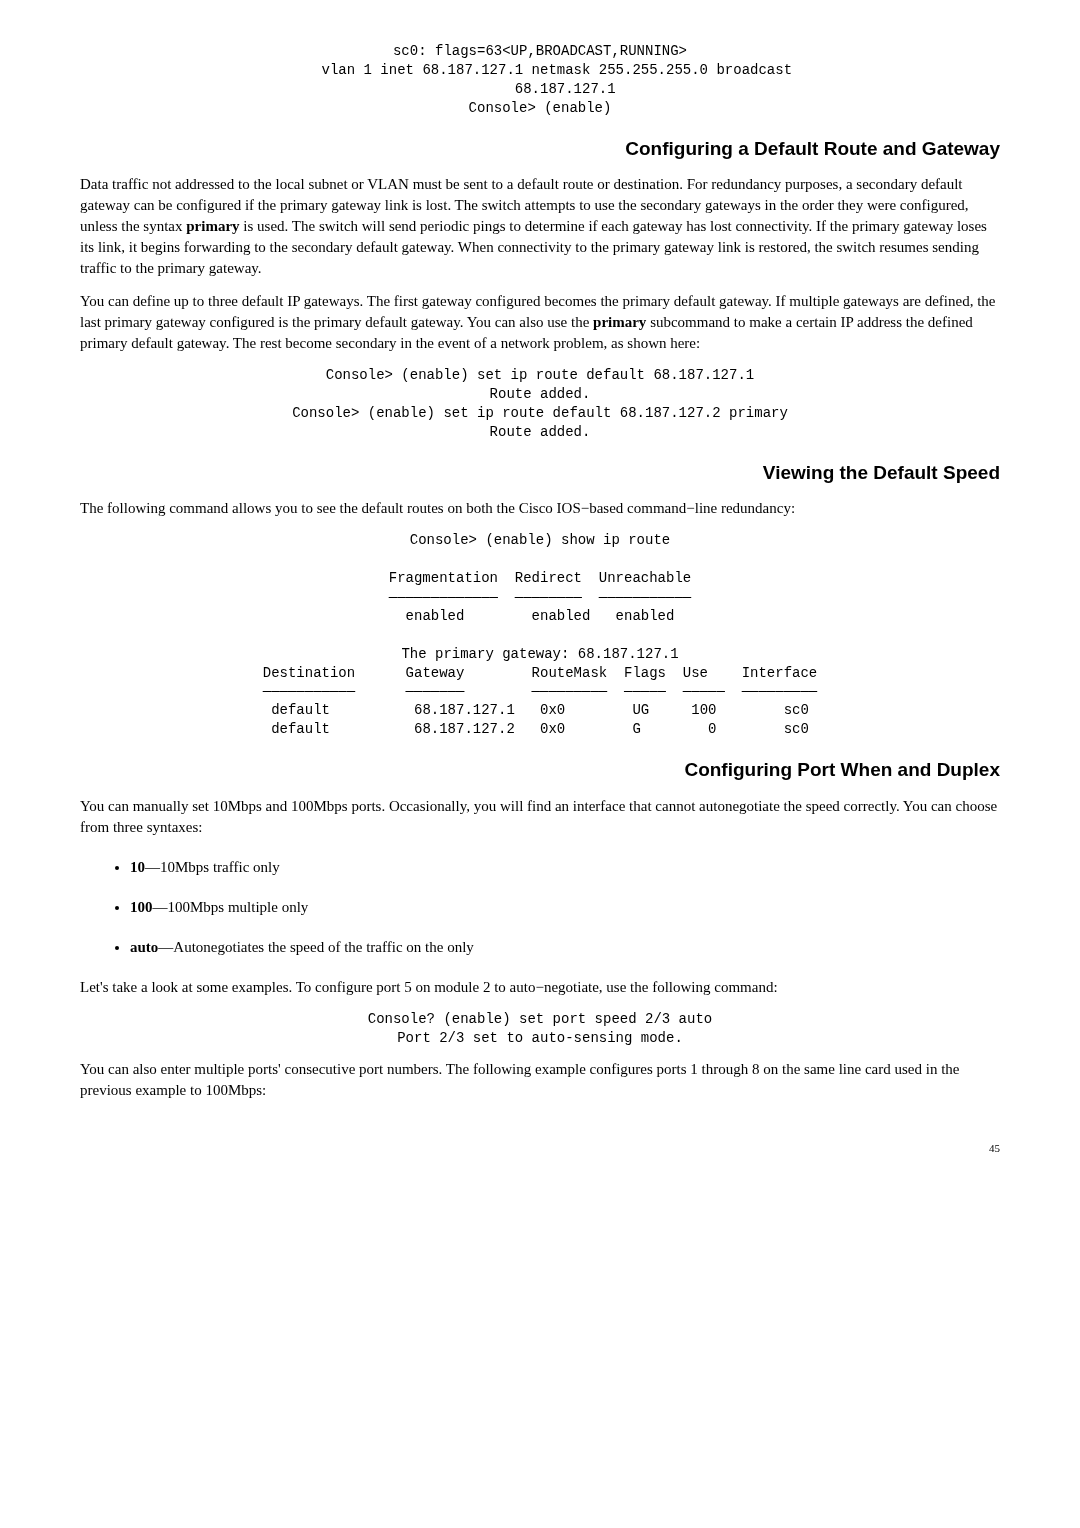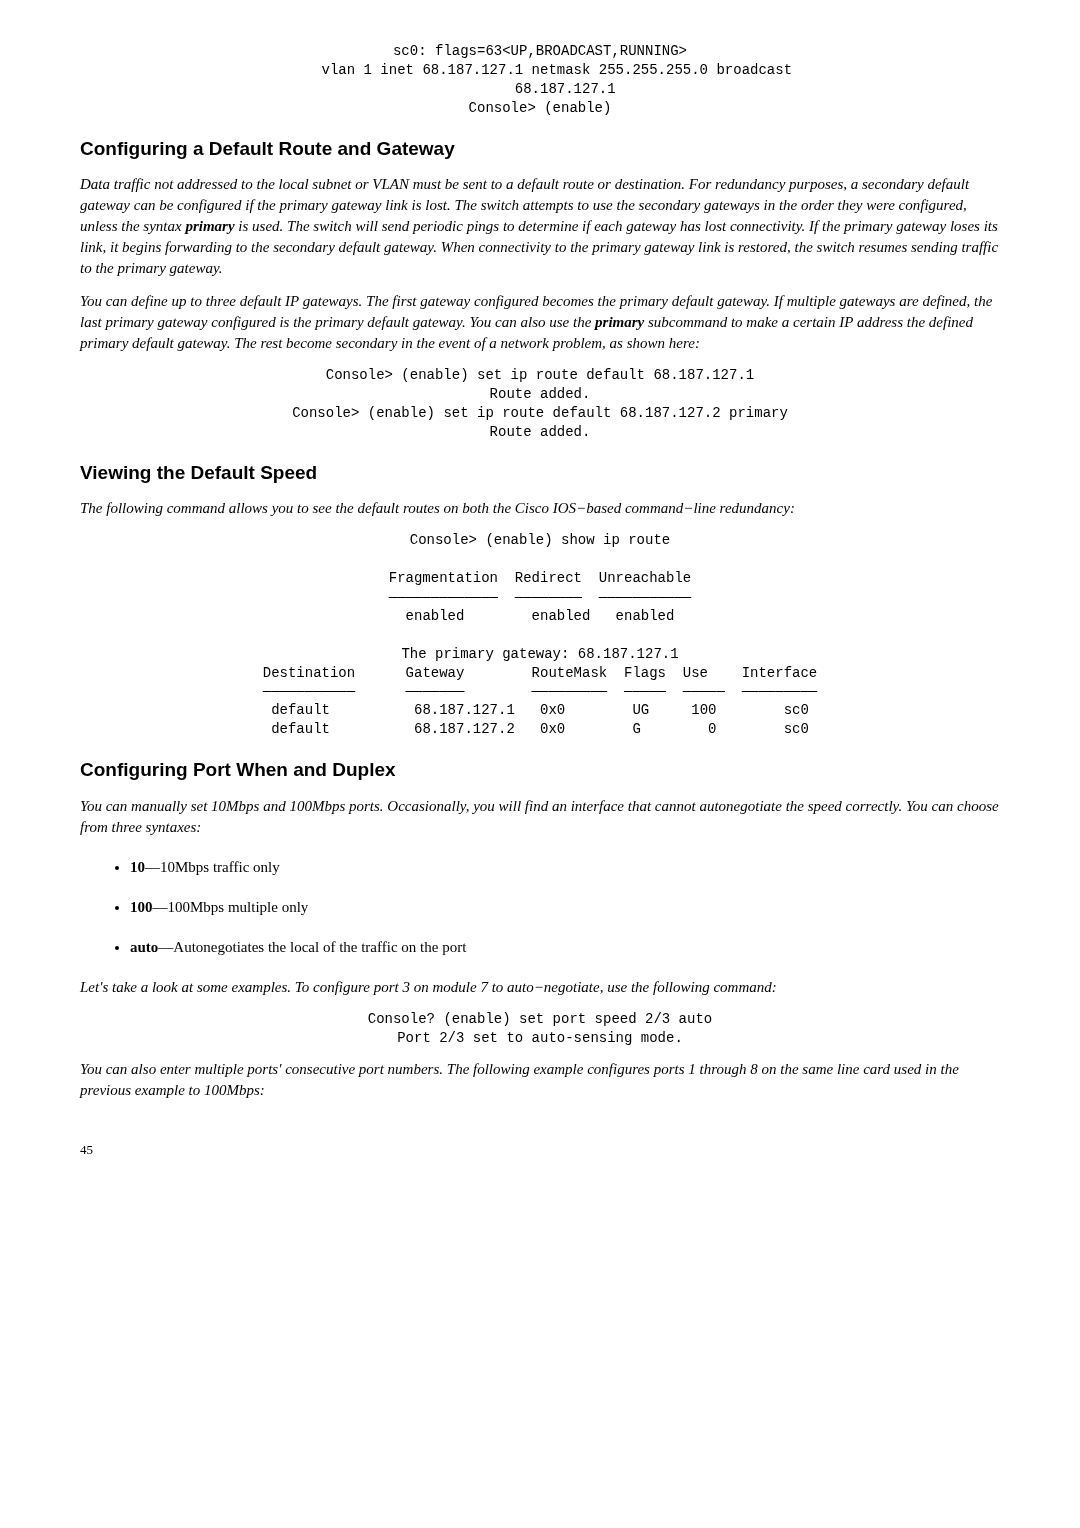--- a/index.html
+++ b/index.html
@@ -18,36 +18,36 @@
     margin: 12px 0;
     line-height: 1.35;
     text-align: center;
   }
   h2 {
     font-family: Arial, Helvetica, sans-serif;
     font-weight: bold;
     font-size: 19px;
     margin-top: 18px;
     margin-bottom: 12px;
+    text-align: right;
   }
   p {
     margin: 12px 0;
-    font-style: italic;
   }
   ul {
     margin: 10px 0;
     padding-left: 50px;
   }
   li {
     margin: 19px 0;
   }
   .page-num {
-    text-align: left;
+    text-align: right;
     margin-top: 40px;
-    font-size: 13px;
+    font-size: 11px;
   }
 </style>
 </head>
 <body>
 
 <pre>sc0: flags=63&lt;UP,BROADCAST,RUNNING&gt;
     vlan 1 inet 68.187.127.1 netmask 255.255.255.0 broadcast
       68.187.127.1
 Console&gt; (enable)</pre>
 
@@ -78,23 +78,23 @@
 default          68.187.127.1   0x0        UG     100        sc0
 default          68.187.127.2   0x0        G        0        sc0</pre>
 
 <h2>Configuring Port When and Duplex</h2>
 
 <p>You can manually set 10Mbps and 100Mbps ports. Occasionally, you will find an interface that cannot autonegotiate the speed correctly. You can choose from three syntaxes:</p>
 
 <ul>
   <li><b>10</b><span>—10Mbps traffic only</span></li>
   <li><b>100</b><span>—100Mbps multiple only</span></li>
-  <li><b>auto</b><span>—Autonegotiates the local of the traffic on the port</span></li>
+  <li><b>auto</b><span>—Autonegotiates the speed of the traffic on the only</span></li>
 </ul>
 
-<p>Let's take a look at some examples. To configure port 3 on module 7 to auto−negotiate, use the following command:</p>
+<p>Let's take a look at some examples. To configure port 5 on module 2 to auto−negotiate, use the following command:</p>
 
 <pre>Console? (enable) set port speed 2/3 auto
 Port 2/3 set to auto-sensing mode.</pre>
 
 <p>You can also enter multiple ports' consecutive port numbers. The following example configures ports 1 through 8 on the same line card used in the previous example to 100Mbps:</p>
 
 <div class="page-num">45</div>
 
 </body></html>

